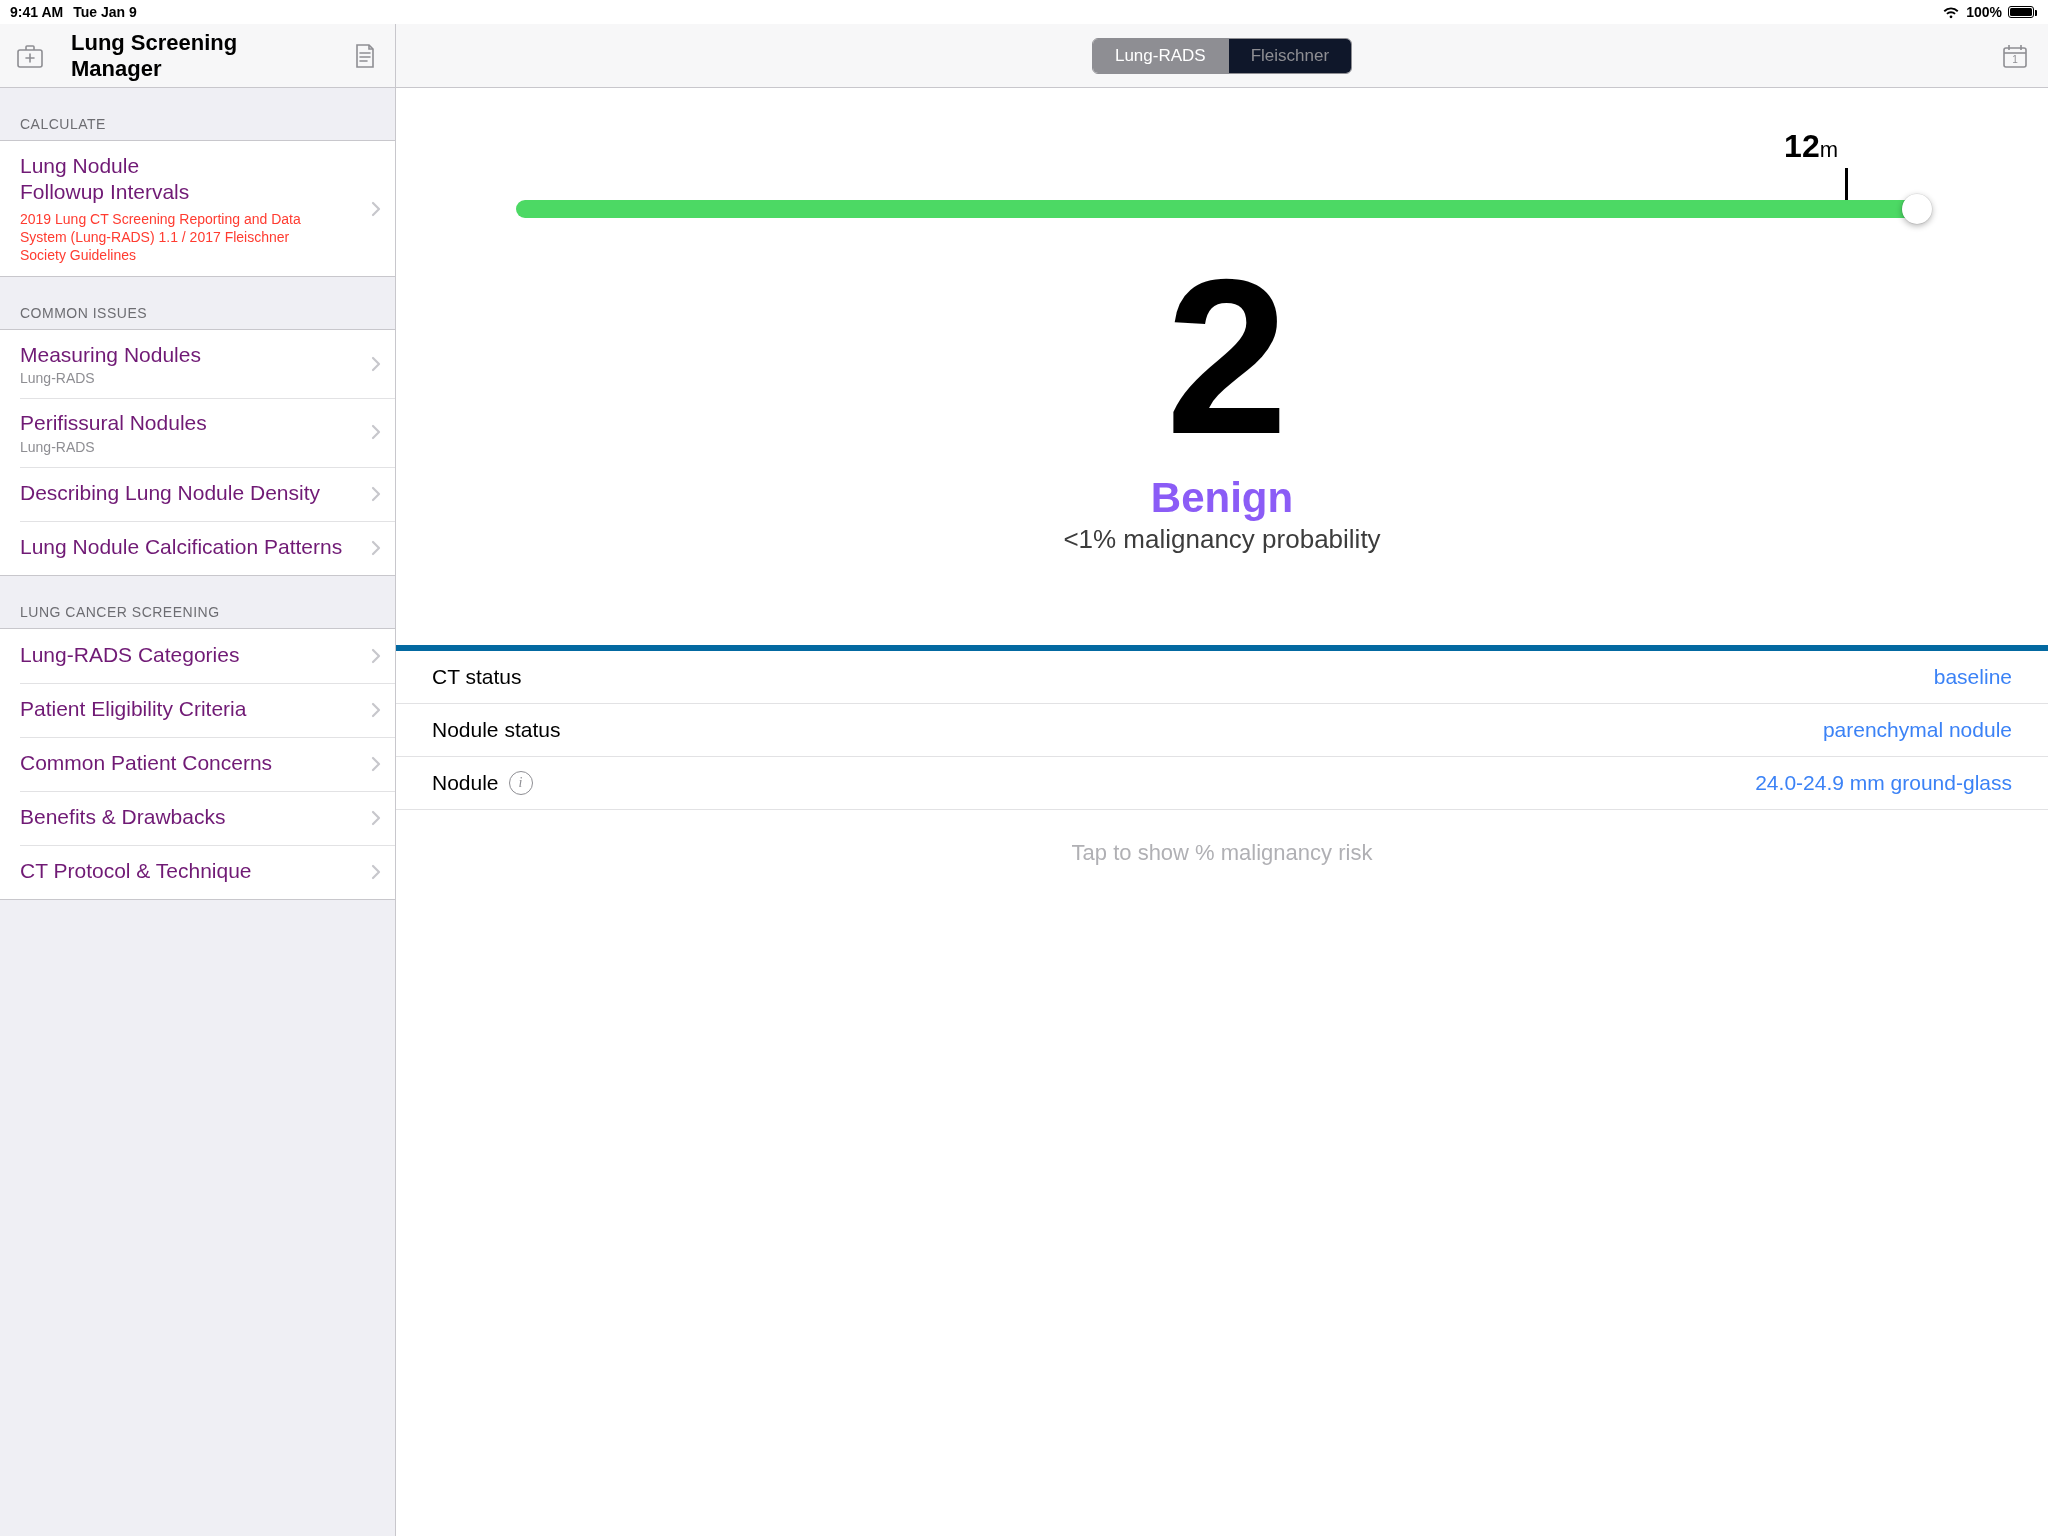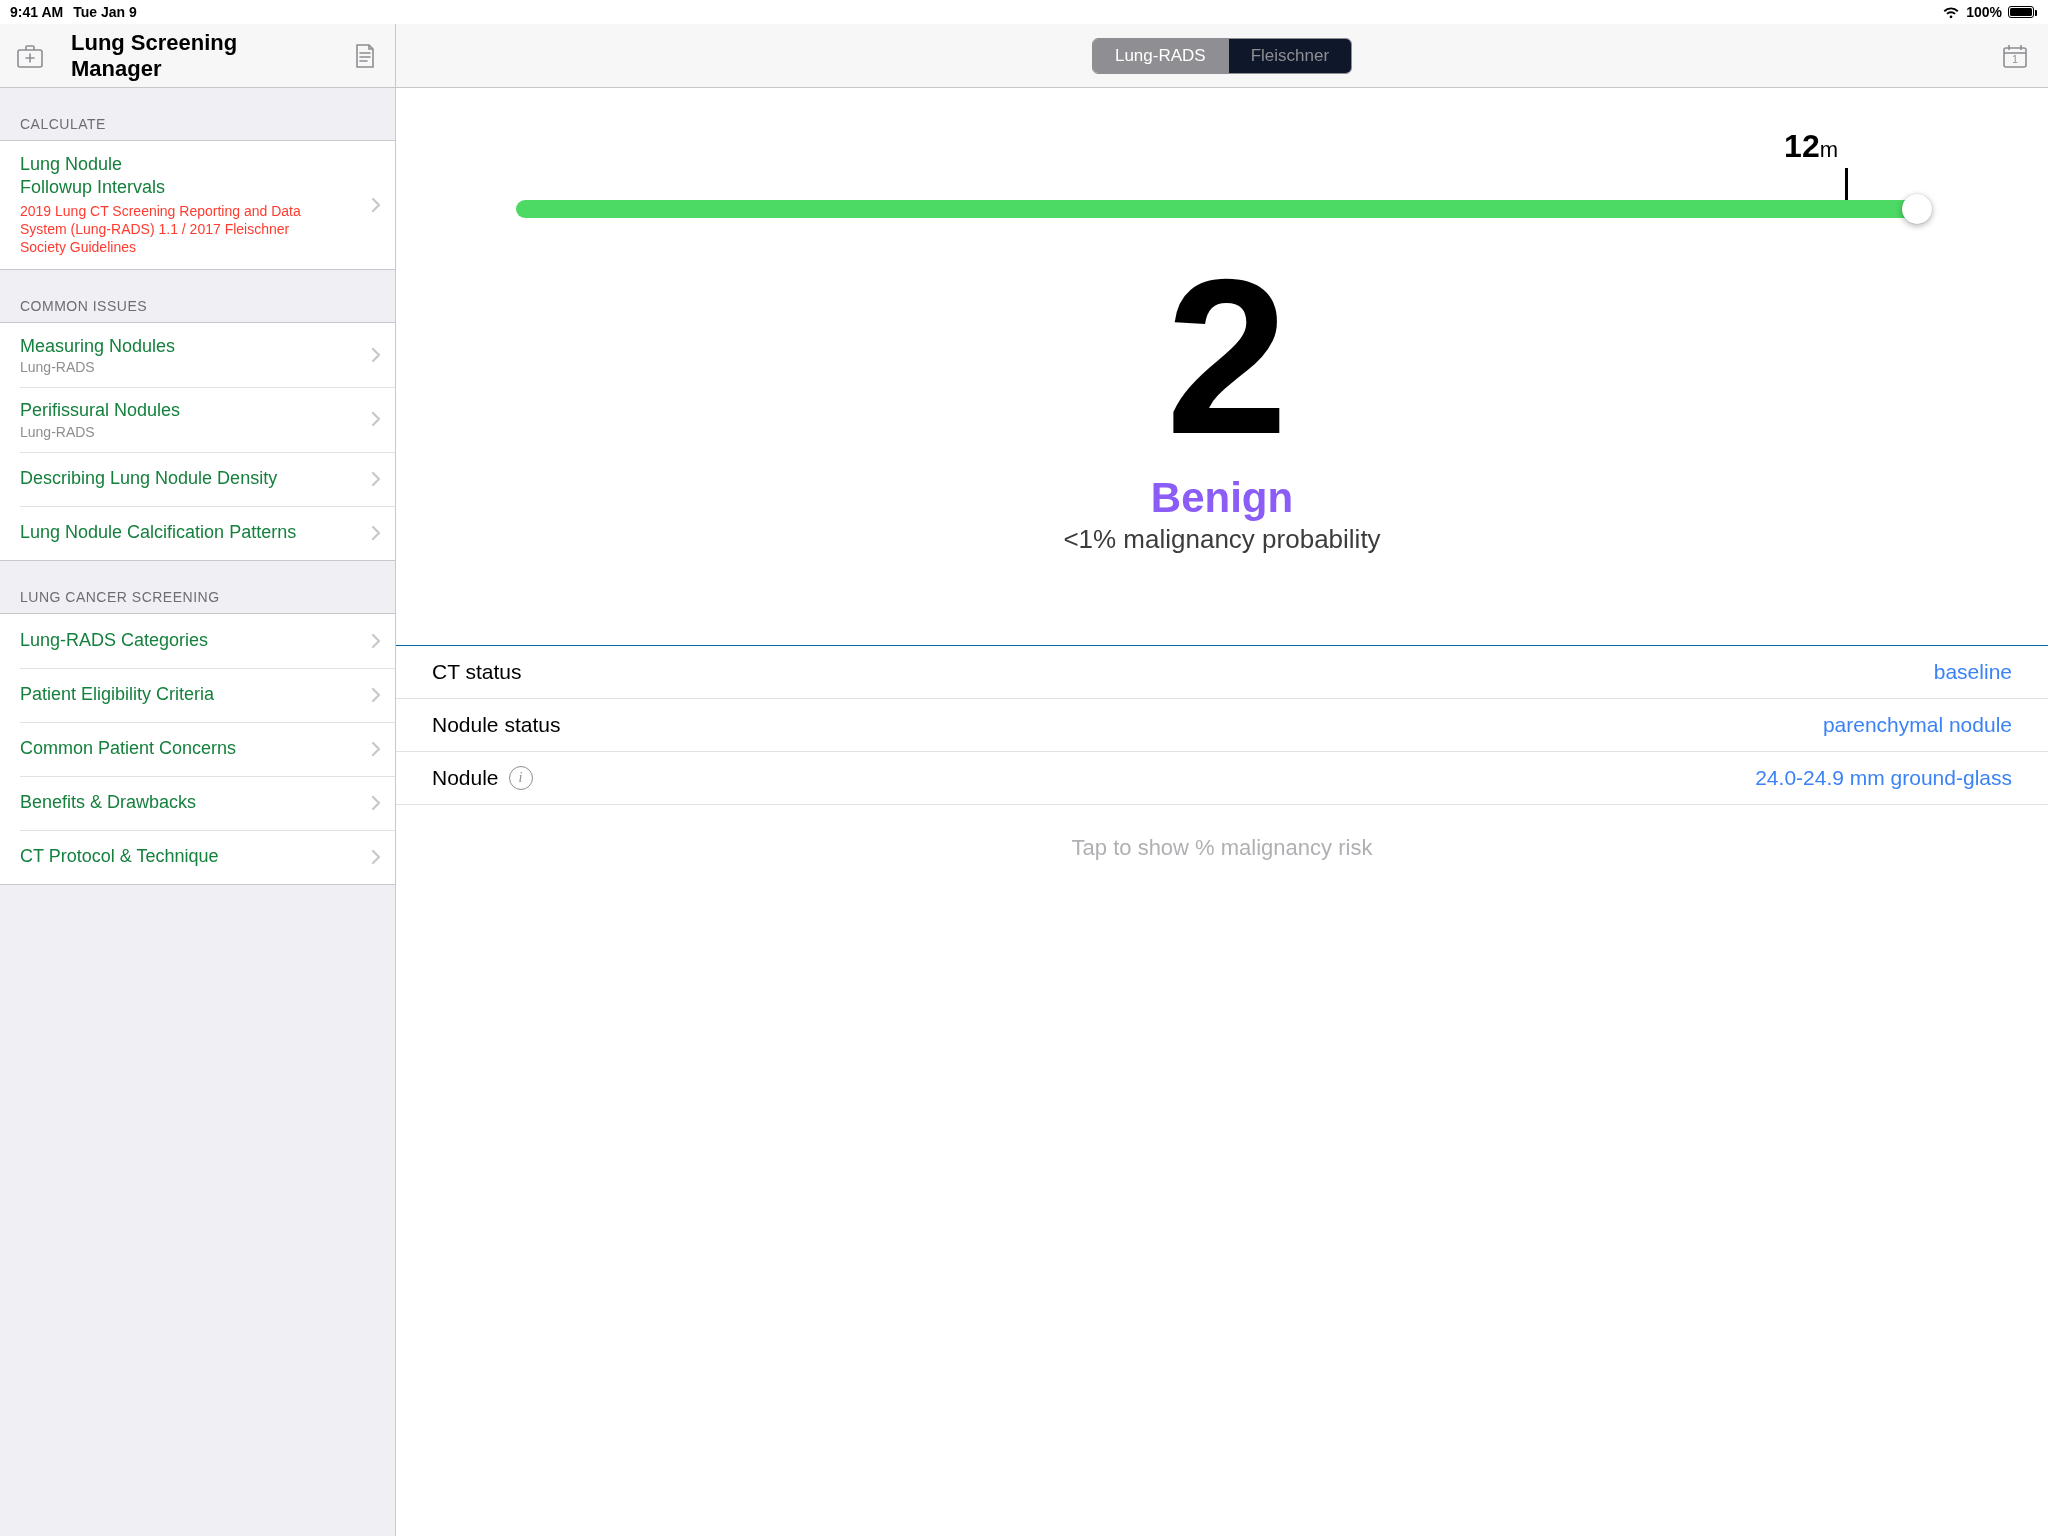--- a/index.html
+++ b/index.html
@@ -22,21 +22,21 @@
   .sidebar-title { flex: 1; font-size: 22px; font-weight: 700; }
   .header-icon { width: 28px; height: 28px; display: flex; align-items: center; justify-content: center; color: #8e8e93; }
 
   .section-header { padding: 28px 20px 8px; font-size: 14px; letter-spacing: 0.5px; color: #6d6d72; }
 
   .list { background: #fff; border-top: 1px solid #c8c7cc; border-bottom: 1px solid #c8c7cc; }
   .row { display: flex; align-items: center; padding: 12px 20px; position: relative; min-height: 54px; }
   .row.multi { align-items: flex-start; flex-direction: column; padding-right: 44px; }
   .row + .row::before { content: ""; position: absolute; top: 0; left: 20px; right: 0; height: 1px; background: #e2e2e4; }
   .row .chevron { position: absolute; right: 14px; top: 50%; transform: translateY(-50%); color: #c7c7cc; }
-  .row-title { font-size: 18px; color: #15803d; line-height: 1.25; }
+  .row-title { font-size: 21px; color: #701a75; line-height: 1.25; }
   .row-sub { font-size: 14px; color: #8e8e93; margin-top: 2px; }
   .row-redsub { font-size: 14px; color: #ff3b30; margin-top: 4px; line-height: 1.3; max-width: 310px; }
 
   
   .detail { flex: 1; position: relative; display: flex; flex-direction: column; }
   .detail-nav { height: 64px; border-bottom: 1px solid #c8c7cc; background: #f7f7f8; display: flex; align-items: center; justify-content: center; position: relative; }
   .segmented { display: flex; border: 1px solid #8e8e93; border-radius: 6px; overflow: hidden; height: 36px; }
   .segmented .seg { padding: 0 22px; display: flex; align-items: center; font-size: 17px; color: #8e8e93; background: #0f172a; }
   .segmented .seg.active { background: #8e8e93; color: #fff; }
   .segmented .seg + .seg { border-left: 1px solid #8e8e93; }
@@ -49,21 +49,21 @@
   .slider-label small { font-size: 22px; font-weight: 500; }
   .slider-tick { position: absolute; top: 80px; right: 200px; width: 3px; height: 34px; background: #000; }
   .slider-track { height: 18px; border-radius: 9px; background: #4cd964; position: relative; margin-top: 42px; }
   .slider-knob { position: absolute; top: 50%; right: -4px; transform: translate(0,-50%); width: 30px; height: 30px; background: #fff; border-radius: 50%; box-shadow: 0 2px 6px rgba(0,0,0,.3), 0 0 0 .5px rgba(0,0,0,.1); }
 
   .big-block { text-align: center; margin-top: 40px; }
   .big-number { font-size: 220px; font-weight: 800; line-height: .9; letter-spacing: -10px; }
   .benign { font-size: 42px; font-weight: 600; color: #8b5cf6; margin-top: 18px; }
   .prob { font-size: 26px; color: #3c3c3c; margin-top: 2px; }
 
-  .settings-list { margin-top: 90px; border-top: 1px solid #0369a1; }
+  .settings-list { margin-top: 90px; border-top: 6px solid #0369a1; }
   .srow { display: flex; align-items: center; padding: 14px 36px; border-bottom: 1px solid #e2e2e4; font-size: 21px; }
   .srow .label { color: #000; display: flex; align-items: center; gap: 10px; }
   .srow .value { margin-left: auto; color: #3b82f6; }
   .info-circ { width: 24px; height: 24px; border: 1.5px solid #8e8e93; border-radius: 50%; display: inline-flex; align-items: center; justify-content: center; font-size: 14px; font-style: italic; font-family: Georgia, serif; color: #8e8e93; }
 
   .footer-hint { margin-top: 30px; text-align: center; font-size: 22px; color: #b0b0b4; }
 
   svg { display: block; }
 </style>
 </head>

